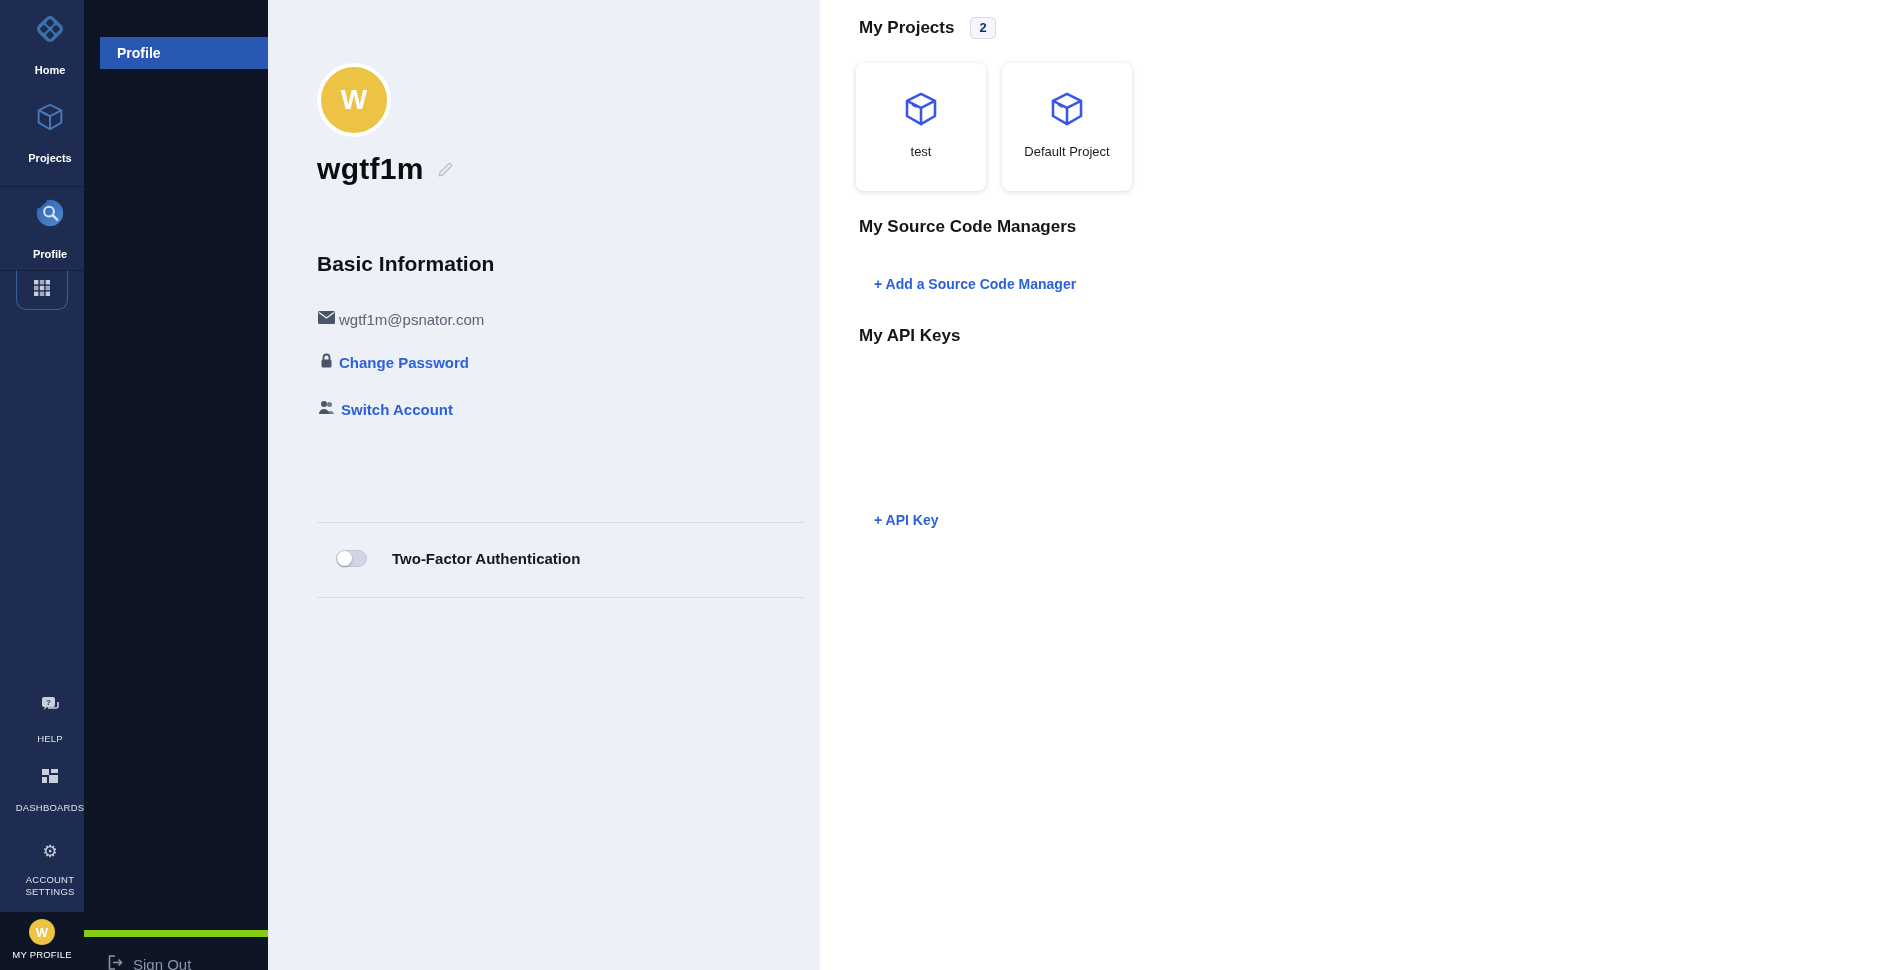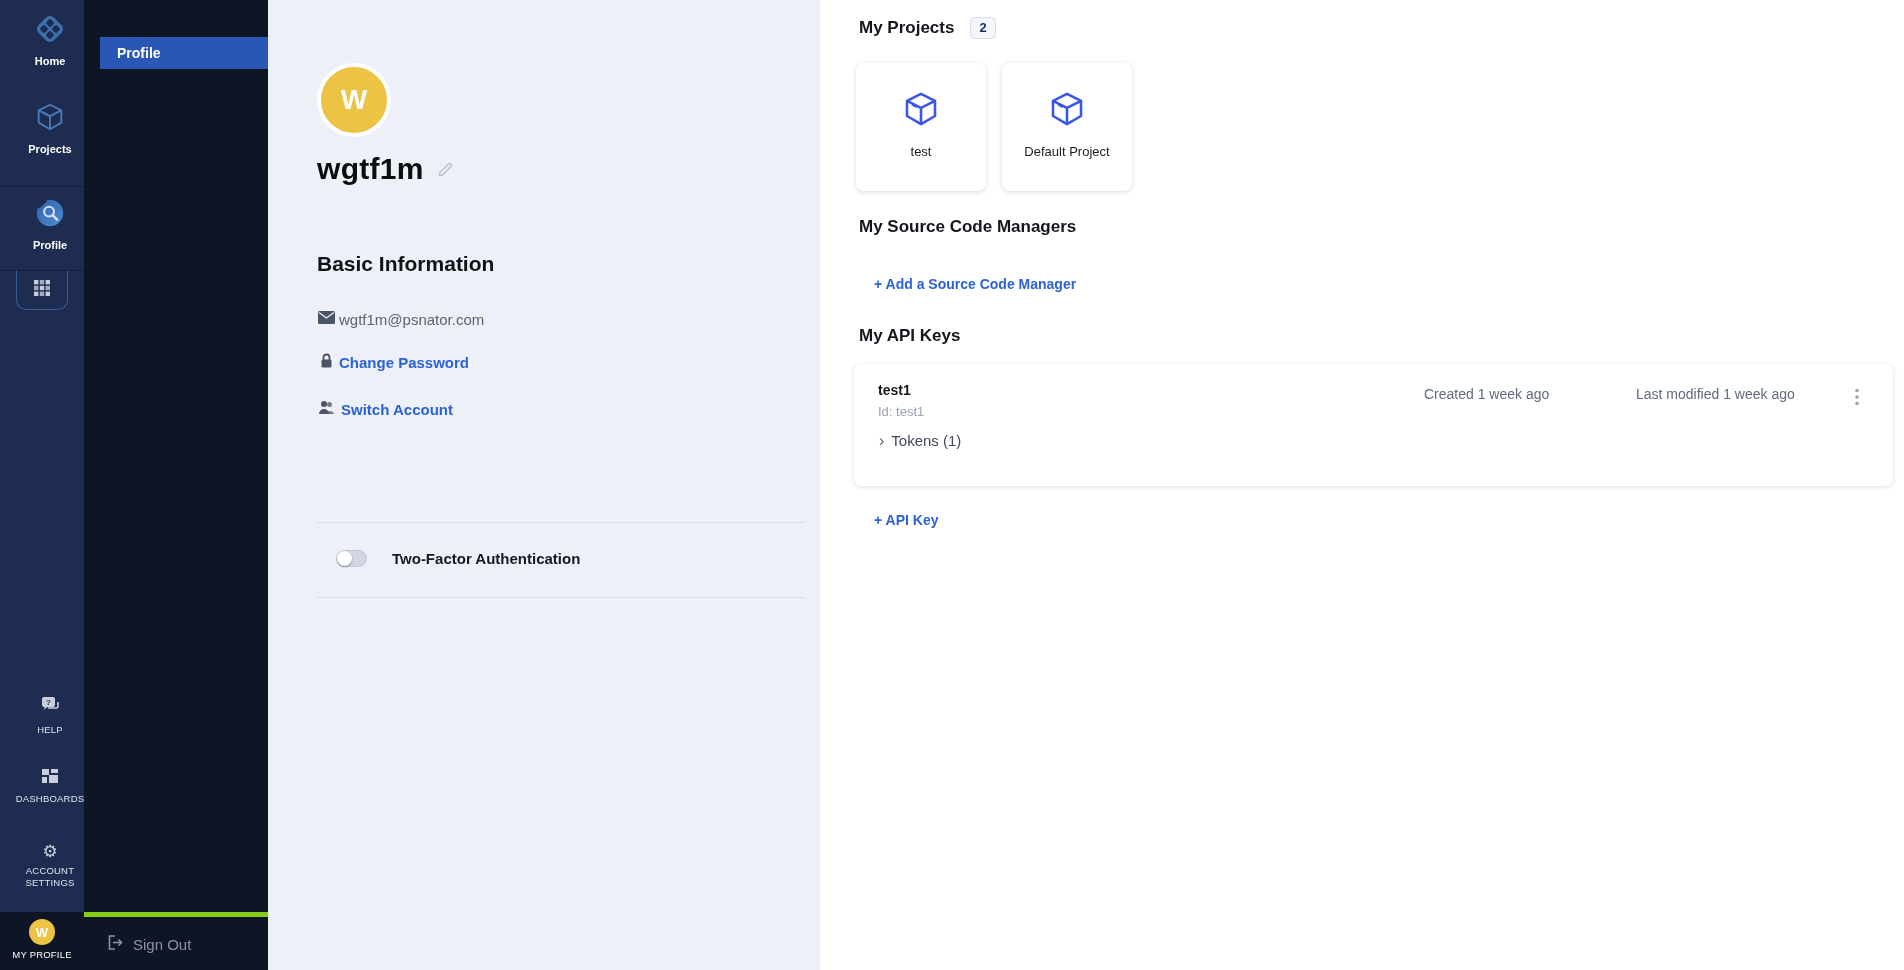--- a/index.html
+++ b/index.html
@@ -10,21 +10,21 @@
     background: #ffffff;
   }
 
   
   .sidebar {
     position: absolute; left: 0; top: 0; width: 84px; height: 970px;
     background: #1e2c52; z-index: 5;
   }
   .sb-item {
     position: absolute; left: 0; width: 100px;
-    display: flex; flex-direction: column; align-items: center; gap: 5px;
+    display: flex; flex-direction: column; align-items: center; gap: 14px;
     cursor: pointer; text-align: center; justify-content: space-between;
   }
   .sb-label { color: #ffffff; font-size: 11px; font-weight: bold; }
   .sb-label-sm { color: #dde2ee; font-size: 9.5px; font-weight: normal; letter-spacing: .2px; line-height: 1.25; }
   .sb-divider { position: absolute; left: 0; width: 84px; height: 1px; background: #131f3d; }
   .apps-box {
     position: absolute; top: 270px; left: 16px; width: 52px; height: 40px;
     border: 1px solid #3c5c94; border-top-color: transparent;
     border-radius: 0 0 10px 10px; display: flex; align-items: center; justify-content: center;
     cursor: pointer;
@@ -45,22 +45,22 @@
   .subnav {
     position: absolute; left: 84px; top: 0; width: 184px; height: 970px;
     background: #0e1626; z-index: 4;
   }
   .subnav-item {
     position: absolute; top: 37px; left: 16px; right: 0; height: 32px;
     background: #2957b4; color: #ffffff; font-size: 14px; font-weight: 600;
     display: flex; align-items: center; padding-left: 17px; cursor: pointer;
   }
   .subnav-footer {
-    position: absolute; bottom: 0; left: 0; right: 0; height: 58px;
-    border-top: 5px solid #84cc16;
+    position: absolute; bottom: 0; left: 0; right: 0; height: 40px;
+    border-top: 7px solid #84cc16;
   }
   .signout {
     display: flex; align-items: center; gap: 10px;
     color: #8a93a6; font-size: 15px; margin: 17px 0 0 22px; cursor: pointer;
   }
 
   
   .profile-panel {
     position: absolute; left: 268px; top: 0; width: 552px; height: 970px;
     background: #eef0f8;
@@ -340,32 +340,15 @@
       </span>
       <span class="pname">Default Project</span>
     </div>
   </div>
 
   <h2 class="h-section scm-title">My Source Code Managers</h2>
   <a class="link scm-add">+ Add a Source Code Manager</a>
 
   <h2 class="h-section api-title">My API Keys</h2>
 
-  <div class="api-card">
-    <span class="api-name">test1</span>
-    <span class="api-id">Id: test1</span>
-    <div class="tokens-row">
-      <span class="tokens-chevron">›</span>
-      <span class="tokens-label">Tokens (1)</span>
-    </div>
-    <span class="api-meta api-created">Created 1 week ago</span>
-    <span class="api-meta api-modified">Last modified 1 week ago</span>
-    <span class="kebab">
-      <svg width="4" height="18" viewBox="0 0 4 18">
-        <circle cx="2" cy="2.5" r="1.8" fill="#9aa0b5"></circle>
-        <circle cx="2" cy="9" r="1.8" fill="#9aa0b5"></circle>
-        <circle cx="2" cy="15.5" r="1.8" fill="#9aa0b5"></circle>
-      </svg>
-    </span>
-  </div>
 
   <a class="link api-add">+ API Key</a>
 </section>
 
 </body></html>

